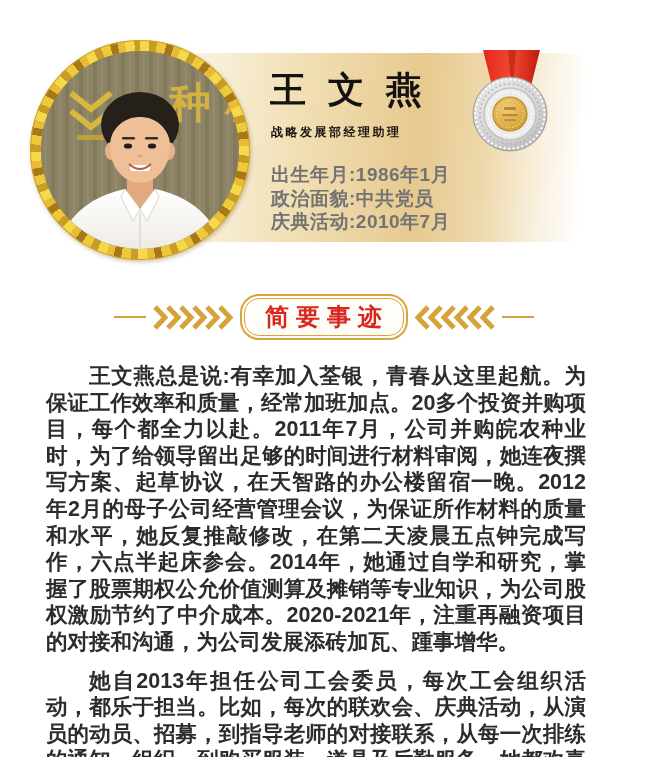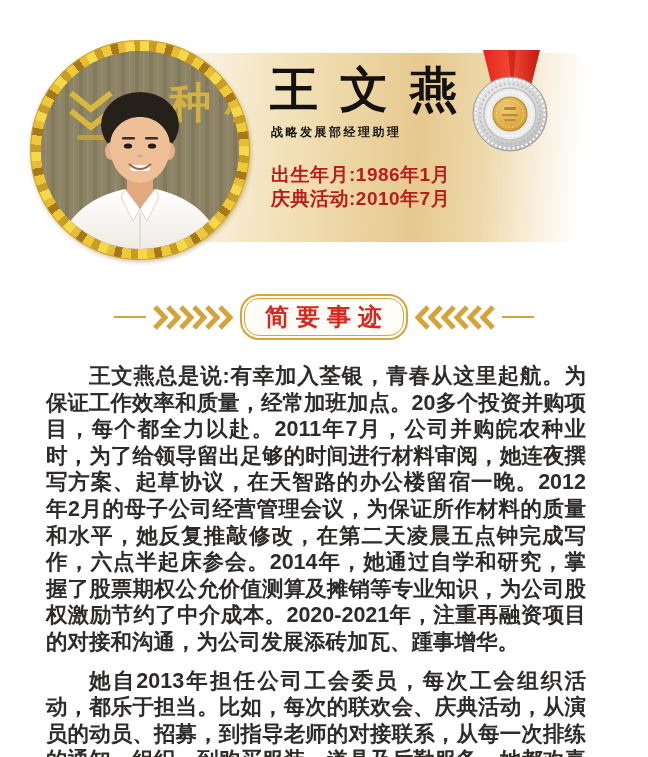--- a/index.html
+++ b/index.html
@@ -24,30 +24,30 @@
   }
   .photo-inner{
     position:absolute;left:11px;top:11px;width:198px;height:198px;border-radius:50%;
     overflow:hidden;background:#8d8366;
   }
   .photo-inner svg{display:block;}
 
   .person-name{
     position:absolute;left:270px;top:60px;margin:0;
     font-family:"DejaVu Serif","Liberation Serif",serif;
-    font-size:48px;line-height:58px;font-weight:700;color:#141210;
+    font-size:36px;line-height:58px;font-weight:700;color:#141210;
     letter-spacing:22px;white-space:nowrap;
   }
   .job-title{
     position:absolute;left:271px;top:124px;
     font-size:12px;font-weight:700;color:#17130e;letter-spacing:2.5px;white-space:nowrap;
   }
   .info-list{
     position:absolute;left:271px;top:163px;
-    font-size:19px;font-weight:700;color:#b91c1c;line-height:23.5px;letter-spacing:.5px;
+    font-size:19px;font-weight:700;color:#737373;line-height:23.5px;letter-spacing:.5px;
   }
 
   .medal{position:absolute;left:458px;top:48px;width:110px;height:110px;}
 
   
   .banner{
     position:absolute;left:0;top:294px;width:648px;height:46px;
     display:flex;align-items:center;justify-content:center;gap:7px;
   }
   .banner .rule{width:32px;height:2px;background:#d6a23a;}
@@ -123,20 +123,21 @@
           <line x1="99" y1="162" x2="99" y2="198" stroke="#dcd8cf" stroke-width="1.5"></line>
         </g>
       </svg>
     </div>
   </div>
 
   <h1 class="person-name">王文燕</h1>
   <div class="job-title">战略发展部经理助理</div>
   <div class="info-list">
     <div>出生年月:1986年1月</div>
+    <div>政治面貌:中共党员</div>
     <div>庆典活动:2010年7月</div>
   </div>
 
   <div class="medal">
     <svg width="110" height="110" viewBox="0 0 110 110">
       <defs>
         <linearGradient id="rib" x1="0" y1="0" x2="1" y2="0">
           <stop offset="0" stop-color="#e4261b"></stop>
             <stop offset="0.5" stop-color="#f04a33"></stop>
             <stop offset="1" stop-color="#c2170f"></stop>

